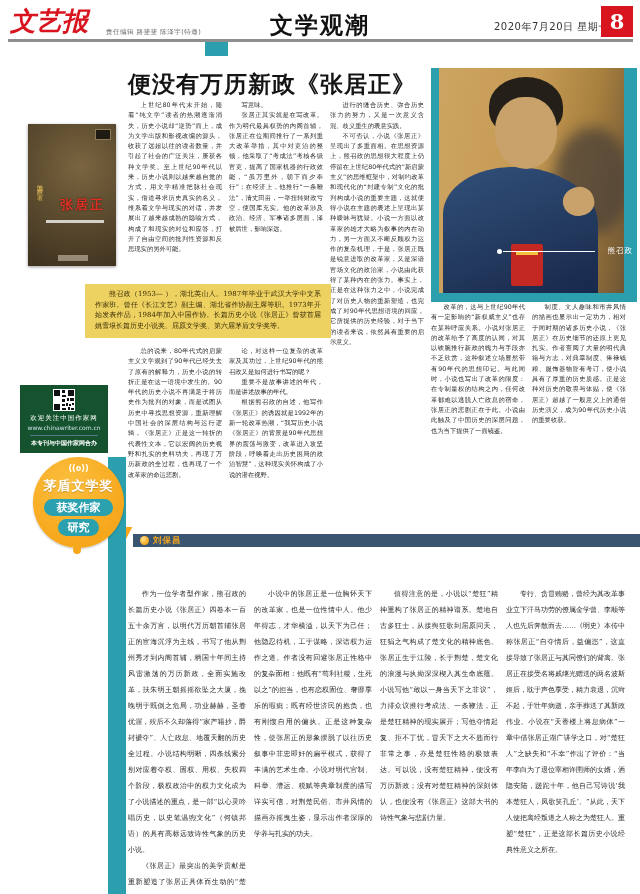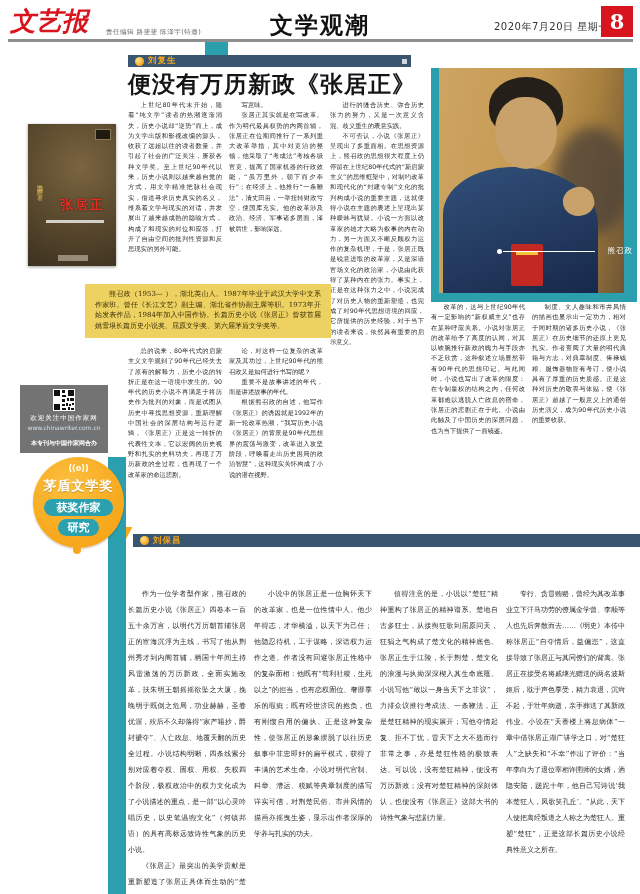--- a/index.html
+++ b/index.html
@@ -85,21 +85,21 @@
         background:radial-gradient(circle at 60% 30%,#7a6540 0%,#5d4c2f 45%,#3d3220 100%);
         box-shadow:0 1px 3px rgba(0,0,0,.4);}
   #book-author{position:absolute;left:7px;top:56px;writing-mode:vertical-rl;
         font-size:6px;color:#e8c15a;letter-spacing:2px;}
   #book-title{position:absolute;left:32px;top:72px;font-size:13px;font-weight:bold;color:#e03024;
         font-family:Liberation Serif, serif;letter-spacing:2px;text-shadow:0 0 2px rgba(0,0,0,.6);}
   #book-subline{position:absolute;left:18px;top:96px;width:58px;height:3px;background:rgba(255,255,255,.75);}
   #book-pub{position:absolute;left:30px;bottom:5px;width:30px;height:6px;background:rgba(230,220,200,.5);}
   #book-corner{position:absolute;right:5px;top:5px;width:14px;height:9px;background:#1f1a12;border:1px solid #8a7a55;}
 
-  #qr-block{left:20px;top:385px;width:88px;height:68px;background:#737373;color:#fff;text-align:center;}
+  #qr-block{left:20px;top:385px;width:88px;height:68px;background:#14532d;color:#fff;text-align:center;}
   #qr-code{position:absolute;left:33px;top:4px;width:22px;height:22px;background:#fff;}
   #qr-l1{position:absolute;left:0;right:0;top:29px;font-size:6.5px;letter-spacing:1px;}
   #qr-l2{position:absolute;left:0;right:0;top:39px;font-size:6px;color:#cfe3ea;}
   #qr-div{position:absolute;left:10px;right:10px;top:50px;height:1px;background:#5b7684;}
   #qr-l3{position:absolute;left:0;right:0;top:54px;font-size:6px;font-weight:bold;}
 
   #teal-strip{left:108px;top:457px;width:18px;height:437px;background:#2b9fae;}
   #badge{left:33px;top:457px;width:91px;height:91px;border-radius:50%;
         background:radial-gradient(circle at 40% 30%,#fbbf3f,#f7a71b 70%);text-align:center;
         box-shadow:0 1px 2px rgba(0,0,0,.25);}
@@ -118,25 +118,20 @@
 <div id="page">
 
   <div class="abs" id="logo">文艺报</div>
   <div class="abs" id="editors">责任编辑 路斐斐 陈泽宇(特邀)</div>
   <div class="abs" id="section-title">文学观潮</div>
   <div class="abs" id="date">2020年7月20日 星期一</div>
   <div class="abs" id="page-number">8</div>
   <div class="abs" id="head-rule"></div>
   <div class="abs" id="head-tab"></div>
 
-  <div class="abs label-bar" id="bar-top">
-    <span class="sun-icon"></span>
-    <span class="label-name">刘复生</span>
-    <span class="bar-cap"></span>
-  </div>
   <div class="abs" id="title-top">便没有万历新政《张居正》</div>
 
   <div class="abs" id="photo-frame">
     <div id="photo">
       <div class="ph-blur"></div>
       <div class="ph-body"></div>
       <div class="ph-hair"></div>
       <div class="ph-face"></div>
       <div class="ph-hand"></div>
       <div class="ph-badge">

